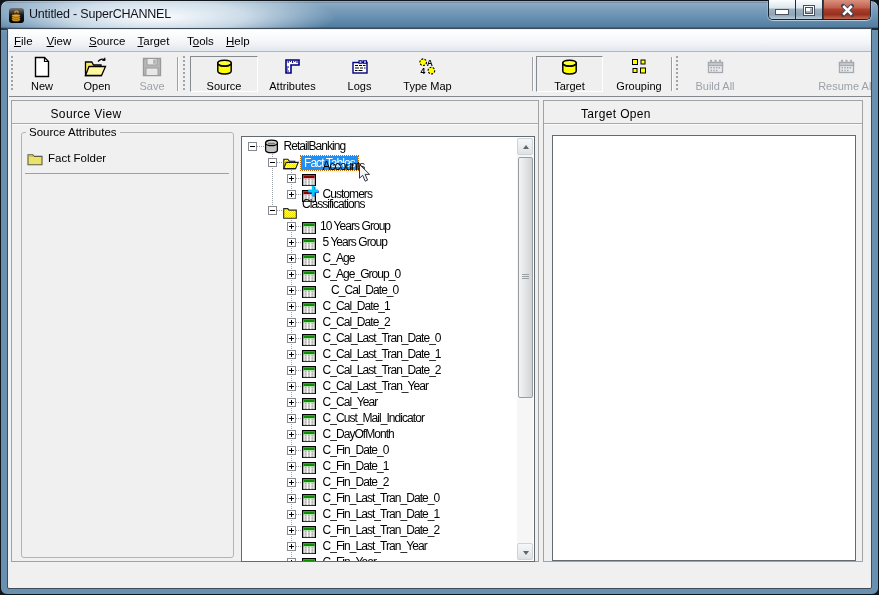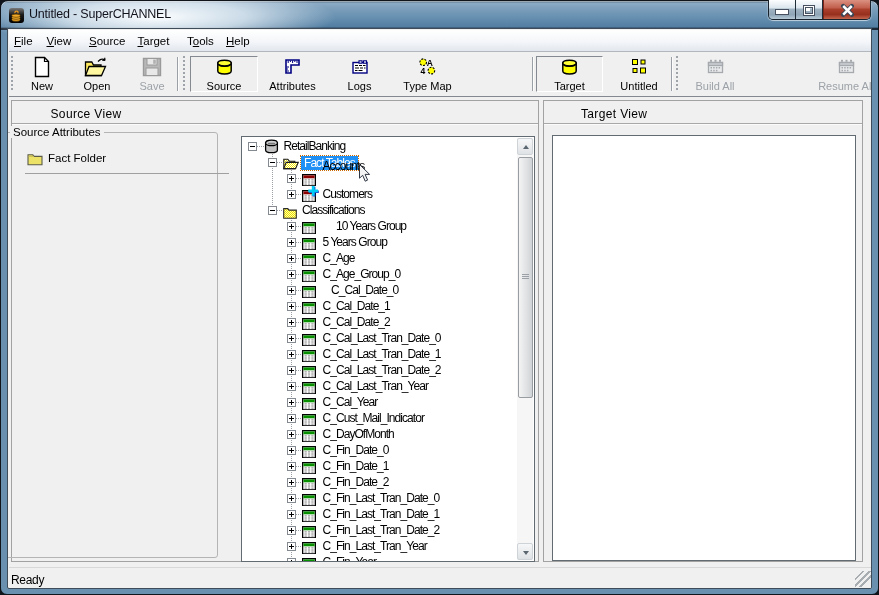--- a/index.html
+++ b/index.html
@@ -232,21 +232,21 @@
         </div>
   <div class="tbtn" style="left:608px;width:60px">
           <div class="ic">
             <svg width="14" height="15" viewBox="0 0 14 15">
 <rect x="0.5" y="0.5" width="5" height="5" fill="#ffff00" stroke="#000" stroke-width="1"></rect>
 <rect x="9" y="1" width="4" height="4" fill="#ffff00" stroke="#000" stroke-width="1"></rect>
 <rect x="1" y="9.5" width="4" height="4" fill="#ffff00" stroke="#000" stroke-width="1"></rect>
 <rect x="8.5" y="9" width="5" height="5" fill="#ffff00" stroke="#000" stroke-width="1"></rect>
 </svg>
           </div>
-          <div class="lb">Untitled</div>
+          <div class="lb">Grouping</div>
         </div>
   <div class="tb-sep" style="left:670px"></div>
   <div class="tb-handle" style="left:675px"></div>
   <div class="tbtn gray" style="left:686px;width:56px">
           <div class="ic">
             <svg width="17" height="15" viewBox="0 0 17 15">
 <rect x="1.5" y="3.5" width="14" height="10" fill="#e8eaec" stroke="#a6aaae" stroke-width="1.3"></rect>
 <rect x="1.5" y="3.5" width="14" height="3" fill="#c8ccd0" stroke="#a6aaae" stroke-width="1.3"></rect>
 <g fill="#a6aaae">
 <rect x="3" y="0.8" width="2" height="2"></rect>
@@ -286,24 +286,24 @@
           <div class="lb">Resume All</div>
         </div>
 
   <div class="pgroup" style="left:10px;top:99px;width:528px;height:462px">
     <div class="phead">
             <span>Source View</span>
           </div>
   </div>
   <div class="pgroup" style="left:542px;top:99px;width:320px;height:462px">
     <div class="phead">
-            <span style="left:14px">Target View</span>
+            <span style="left:14px">Target Open</span>
           </div>
   </div>
-  <div class="gbox" style="left:4px;top:131px;width:213px;height:426px">
+  <div class="gbox" style="left:20px;top:131px;width:213px;height:426px">
     <div class="gt">Source Attributes</div>
   </div>
   <div class="abs" style="left:26px;top:151px"><svg width="16" height="13" viewBox="0 0 16 13">
 <path d="M1,1.8 L5.8,1.8 L7.1,3.4 L15,3.4 L15,11.8 L1,11.8 Z" fill="#ece268" stroke="#5a5a4a" stroke-width="1.1"></path>
 <path d="M1.6,3.4 L7,3.4" stroke="#c8bd5a" stroke-width="1"></path>
 </svg></div>
   <div class="abs" style="left:47px;top:150.5px;font-size:11.5px">Fact Folder</div>
   <div class="abs" style="left:24px;top:172px;width:204px;height:1px;background:#a0a0a0"></div>
 
   <div class="white" style="left:551px;top:134px;width:304px;height:426px"></div>
@@ -386,41 +386,41 @@
 <div style="position:absolute;left:280.5px;top:202.5px;width:14px;height:12px"><svg width="14" height="12" viewBox="0 0 14 12">
 <defs>
                   <pattern id="hz2" width="2" height="2" patternUnits="userSpaceOnUse">
 <rect width="2" height="2" fill="#ffffa8"></rect>
                     <rect width="1" height="1" fill="#f0e000"></rect>
                     <rect x="1" y="1" width="1" height="1" fill="#f0e000"></rect>
                   </pattern>
                 </defs>
 <path d="M0.7,1.6 L4.8,1.6 L6,3.1 L13.3,3.1 L13.3,11.3 L0.7,11.3 Z" fill="url(#hz2)" stroke="#2a2a2a" stroke-width="1.1"></path>
 </svg></div>
-<div class="tl" style="left:300.0px;top:202.0px">Classifications</div>
+<div class="tl" style="left:300.0px;top:196px">Classifications</div>
 <div class="ebox" style="left:285.0px;top:220.0px"></div>
 <div class="hline" style="left:287.0px;top:224.0px;width:5px"></div>
 <div class="hline" style="left:289.0px;top:222.0px;width:1px;height:5px"></div>
 <div class="hdot" style="left:294.0px;top:224.0px;width:6.0px"></div>
 <div style="position:absolute;left:300.0px;top:218.25px;width:14px;height:12.5px"><svg width="14" height="12.5" viewBox="0 0 14 12.5">
 <rect x="0.65" y="0.65" width="12.7" height="11.2" fill="#fff" stroke="#000" stroke-width="1.3"></rect>
 <rect x="1.4" y="1.4" width="11.2" height="2.9" fill="#089000"></rect>
 <g stroke="#808080" stroke-width="1">
 <line x1="2.5" y1="5.9" x2="4.8" y2="5.9"></line>
                   <line x1="5.9" y1="5.9" x2="8.2" y2="5.9"></line>
                   <line x1="9.3" y1="5.9" x2="11.6" y2="5.9"></line>
 <line x1="2.5" y1="8" x2="4.8" y2="8"></line>
                   <line x1="5.9" y1="8" x2="8.2" y2="8"></line>
                   <line x1="9.3" y1="8" x2="11.6" y2="8"></line>
 <line x1="2.5" y1="10.1" x2="4.8" y2="10.1"></line>
                   <line x1="5.9" y1="10.1" x2="8.2" y2="10.1"></line>
                   <line x1="9.3" y1="10.1" x2="11.6" y2="10.1"></line>
 </g>
               </svg></div>
-<div class="tl" style="left:334px;top:218.0px">10 Years Group</div>
+<div class="tl" style="left:318px;top:218.0px">10 Years Group</div>
 <div class="ebox" style="left:285.0px;top:236.0px"></div>
 <div class="hline" style="left:287.0px;top:240.0px;width:5px"></div>
 <div class="hline" style="left:289.0px;top:238.0px;width:1px;height:5px"></div>
 <div class="hdot" style="left:294.0px;top:240.0px;width:6.0px"></div>
 <div style="position:absolute;left:300.0px;top:234.25px;width:14px;height:12.5px"><svg width="14" height="12.5" viewBox="0 0 14 12.5">
 <rect x="0.65" y="0.65" width="12.7" height="11.2" fill="#fff" stroke="#000" stroke-width="1.3"></rect>
 <rect x="1.4" y="1.4" width="11.2" height="2.9" fill="#089000"></rect>
 <g stroke="#808080" stroke-width="1">
 <line x1="2.5" y1="5.9" x2="4.8" y2="5.9"></line>
                   <line x1="5.9" y1="5.9" x2="8.2" y2="5.9"></line>
@@ -844,19 +844,15 @@
             <div class="arrow" style="top:6px;border-bottom:4.5px solid #5a6670"></div>
           </div>
     <div id="sthumb">
             <div class="grip" style="top:116px"></div>
           </div>
     <div class="sbtn" style="bottom:0">
             <div class="arrow" style="top:6.5px;border-top:4.5px solid #5a6670"></div>
           </div>
   </div>
 
-  <div id="status">
-          <span>Ready</span>
-          <div id="grip"></div>
-        </div>
  </div>
     </div>
 </div>
 
 </body></html>

